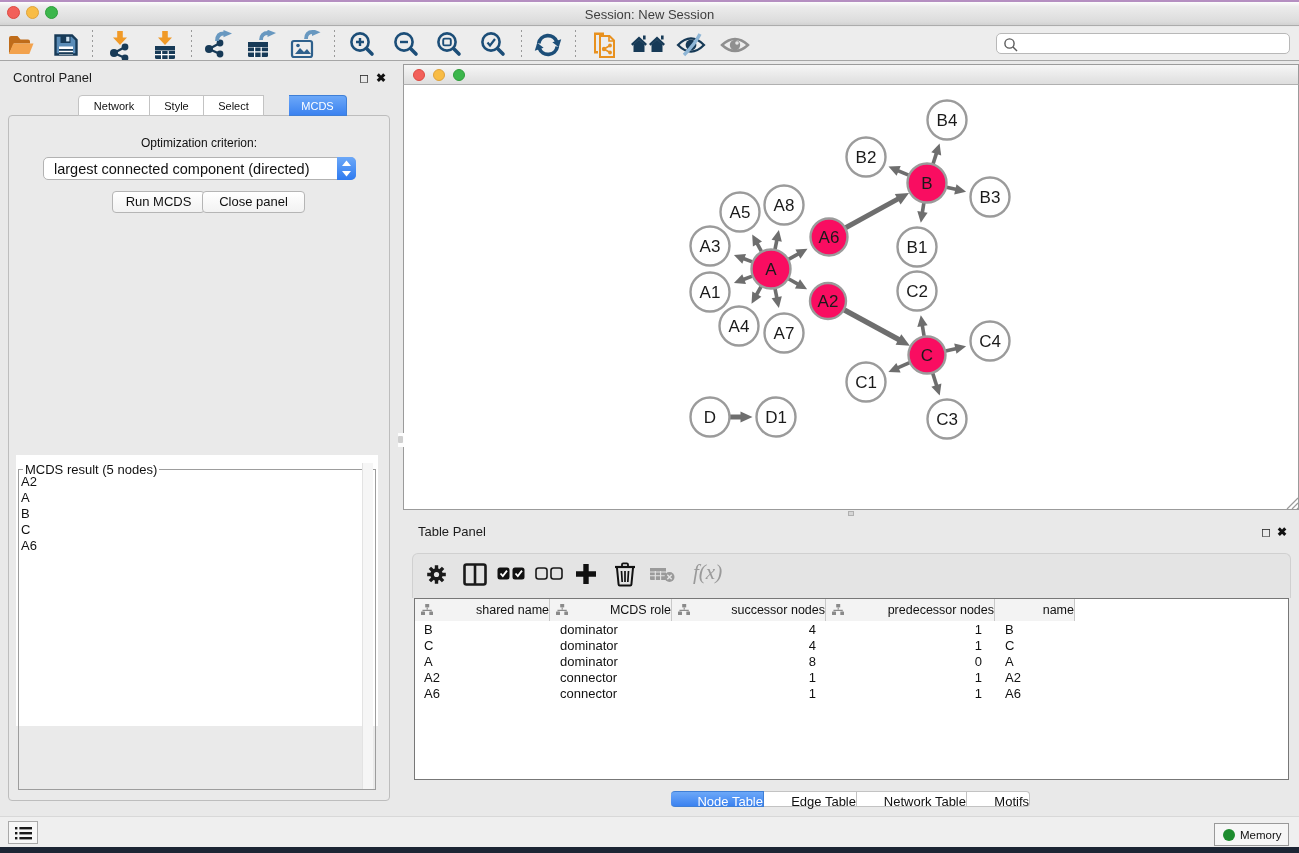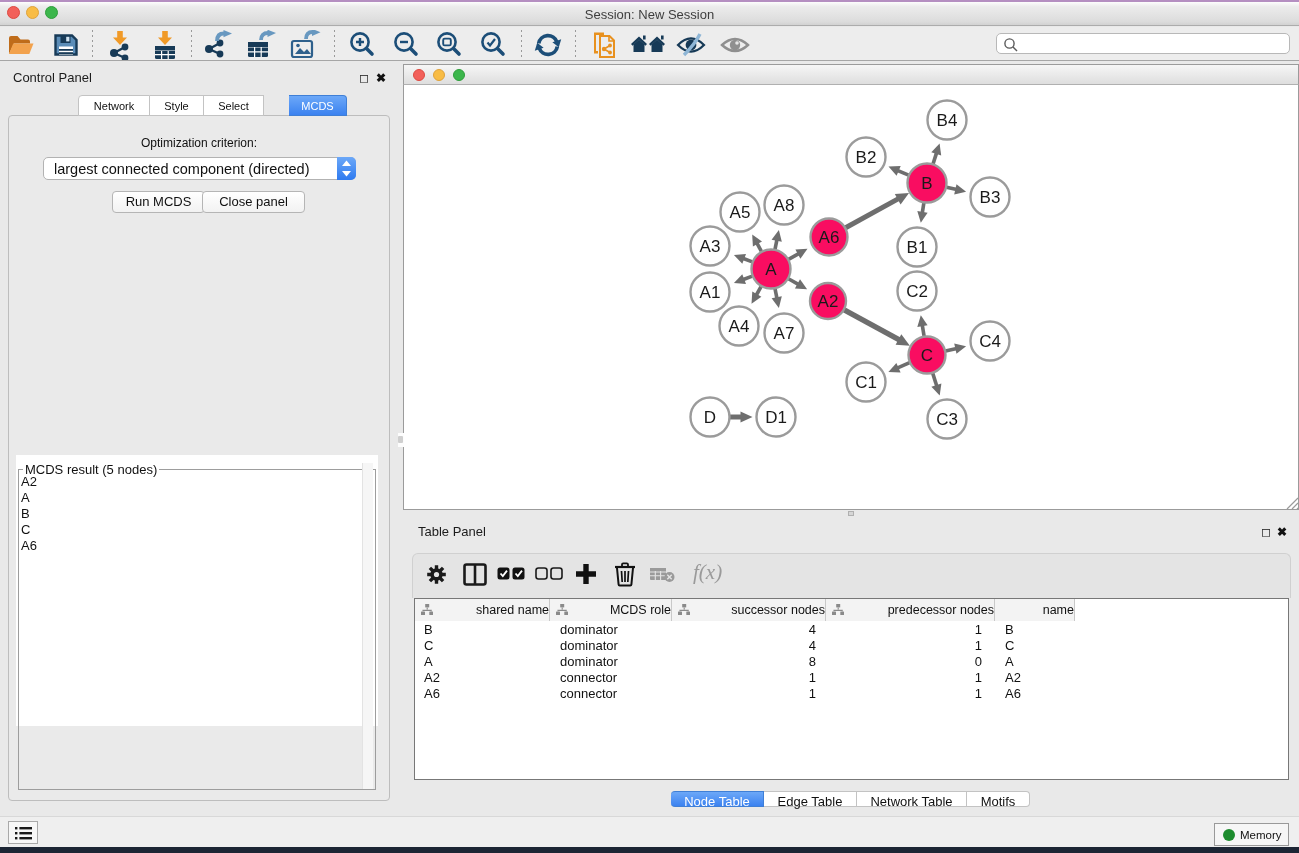--- a/index.html
+++ b/index.html
@@ -65,21 +65,21 @@
 #tp-title { left:418px; top:524px; font-size:13px; color:#1c1c1c; }
 #tp-toolbar { left:412px; top:553px; width:879px; height:45px; background:#e4e4e4;
   border:1px solid #d0d0d0; border-radius:6px 6px 0 0; border-bottom:none; }
 #tp-table { left:414px; top:598px; width:875px; height:182px; background:#fff; border:1px solid #777; }
 .th { top:0; height:22px; background:#f3f3f3; border-right:1px solid #c9c9c9;
   font-size:12.5px; color:#111; }
 .th .lbl { width:100%; text-align:right; top:4px; }
 .td { font-size:13px; color:#111; line-height:16px; }
 #tp-tabs { top:791px; height:21px; }
 .btab { height:16px; border:1px solid #c3c3c3; background:#fff; font-size:13px; color:#111;
-  text-align:center; line-height:19px; border-left:none; top:0; }
+  text-align:right; line-height:19px; border-left:none; top:0; }
 .btab.sel { background:linear-gradient(#6ca8f8, #3b82f0); color:#fff; border-color:#3f7fd6; }
 
 
 #statusbar { left:0; top:816px; width:1299px; height:31px; background:#efefef; border-top:1px solid #d8d8d8; }
 #sb-left { left:8px; top:4px; width:30px; height:23px; background:#f7f7f7; border:1px solid #a9a9a9; }
 #sb-mem { left:1214px; top:6px; width:75px; height:23px; background:#f6f6f6; border:1px solid #999; font-size:11.5px; color:#111; }
 #botstrip { left:0; top:847px; width:1299px; height:6px; background:#1c2534; }
 </style>
 </head>
 <body>

